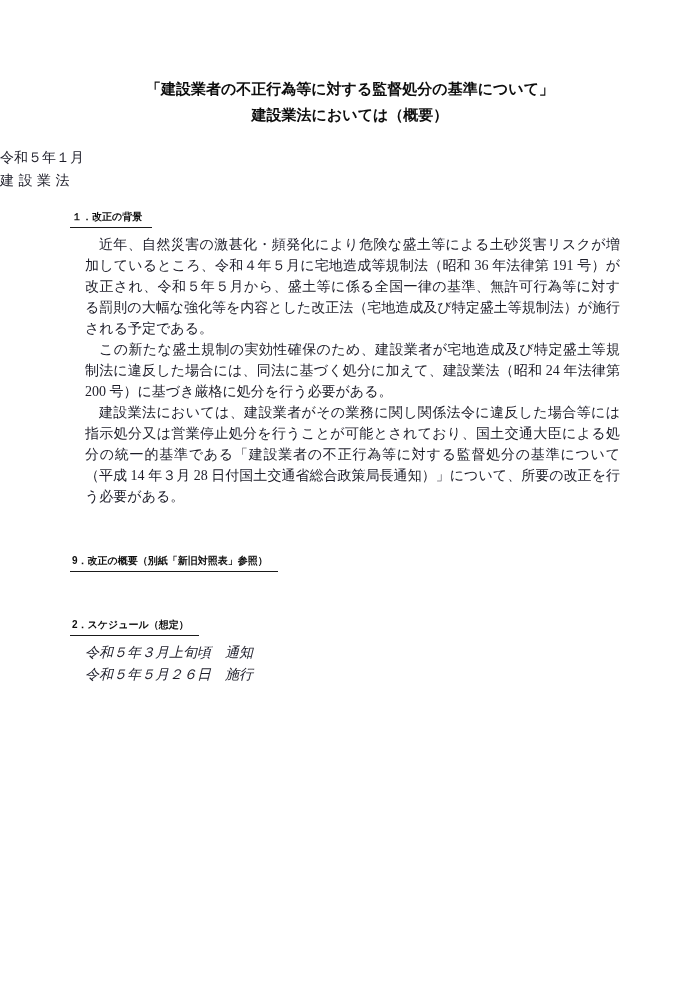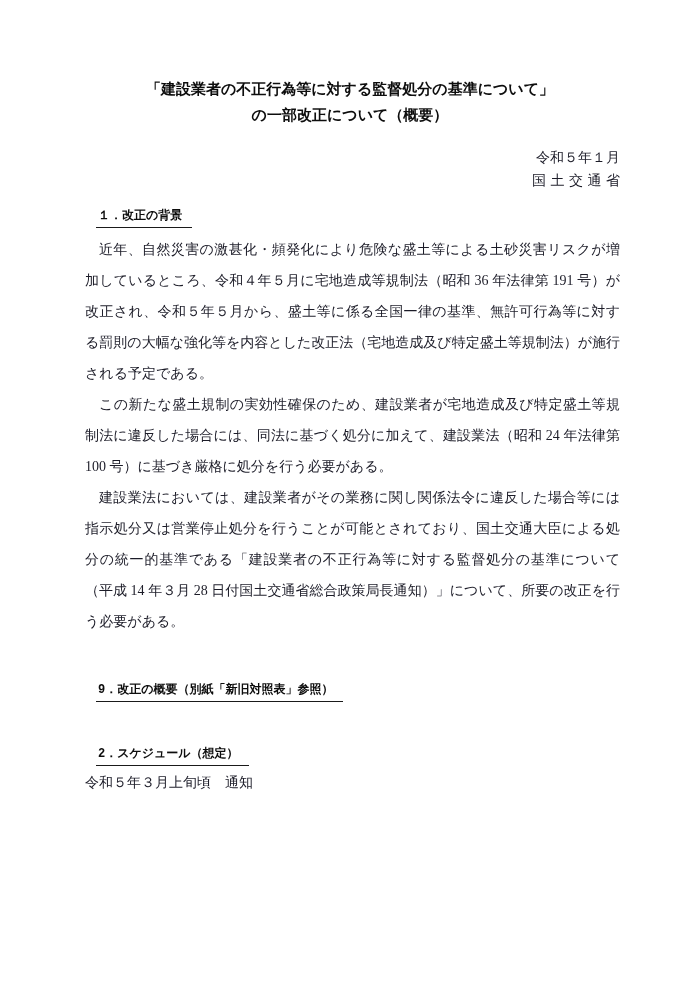--- a/index.html
+++ b/index.html
@@ -22,86 +22,86 @@
     font-family: "Liberation Sans", "DejaVu Sans", sans-serif;
     font-weight: bold;
     font-size: 15px;
     line-height: 26px;
     color: #0d0d0d;
   }
   
   .meta-block {
     margin-top: 18px;
     padding-right: 80px;
-    text-align: right;
     font-family: "Liberation Serif", "DejaVu Serif", serif;
     font-size: 14px;
     line-height: 23px;
     color: #1c1c28;
   }
   .meta-org {
     letter-spacing: 0.32em;
     margin-right: -0.32em; 
   }
   
   .section-heading {
-    margin: 0 0 6px 96px;
-    font-family: Liberation Mono, monospace;
+    margin: 0 0 6px 70px;
+    font-family: Liberation Sans, sans-serif;
     font-weight: bold;
-    font-size: 12px;
+    font-size: 10px;
     line-height: 17px;
     color: #0d0d0d;
   }
   .section-heading .underlined {
     display: inline-block;
     border-bottom: 1.5px solid #1a1a1a;
     padding: 0 10px 2px 2px;
   }
   .section-1 { margin-top: 16px; }
   .section-2 { margin-top: 45px; }
   .section-3 { margin-top: 44px; }
   .body-para {
     margin: 0 80px 0 85px;
     font-family: "Liberation Serif", "DejaVu Serif", serif;
     font-size: 14px;
-    line-height: 31px;
+    line-height: 21px;
     text-align: justify;
     text-indent: 1em;
     color: #1c1c28;
   }
   .schedule-line {
     margin: 0 80px 0 85px;
     font-family: "Liberation Serif", "DejaVu Serif", serif;
     font-size: 14px;
     line-height: 21.7px;
     color: #1c1c28;
     white-space: pre;
+    font-style: italic;
   }
 </style>
 </head>
 <body>
 
 <div class="page">
 
   <div class="title-block">
     <div>「建設業者の不正行為等に対する監督処分の基準について」</div>
-    <div>の一部改正について（概要）</div>
+    <div>建設業法においては（概要）</div>
   </div>
 
   <div class="meta-block">
     <div class="meta-date">令和５年１月</div>
-    <div class="meta-org">国土交通省</div>
+    <div class="meta-org">建設業法</div>
   </div>
 
   <div class="section section-1">
     <div class="section-heading">
       <span class="underlined">１．改正の背景</span>
     </div>
     <p class="body-para">近年、自然災害の激甚化・頻発化により危険な盛土等による土砂災害リスクが増加しているところ、令和４年５月に宅地造成等規制法（昭和 36 年法律第 191 号）が改正され、令和５年５月から、盛土等に係る全国一律の基準、無許可行為等に対する罰則の大幅な強化等を内容とした改正法（宅地造成及び特定盛土等規制法）が施行される予定である。</p>
-    <p class="body-para">この新たな盛土規制の実効性確保のため、建設業者が宅地造成及び特定盛土等規制法に違反した場合には、同法に基づく処分に加えて、建設業法（昭和 24 年法律第 100 号）に基づき厳格に処分を行う必要がある。</p>
+    <p class="body-para">この新たな盛土規制の実効性確保のため、建設業者が宅地造成及び特定盛土等規制法に違反した場合には、同法に基づく処分に加えて、建設業法（昭和 24 年法律第 200 号）に基づき厳格に処分を行う必要がある。</p>
     <p class="body-para">建設業法においては、建設業者がその業務に関し関係法令に違反した場合等には指示処分又は営業停止処分を行うことが可能とされており、国土交通大臣による処分の統一的基準である「建設業者の不正行為等に対する監督処分の基準について（平成 14 年３月 28 日付国土交通省総合政策局長通知）」について、所要の改正を行う必要がある。</p>
   </div>
 
   <div class="section section-2">
     <div class="section-heading">
       <span class="underlined">9．改正の概要（別紙「新旧対照表」参照）</span>
     </div>
   </div>
 
   <div class="section section-3">

